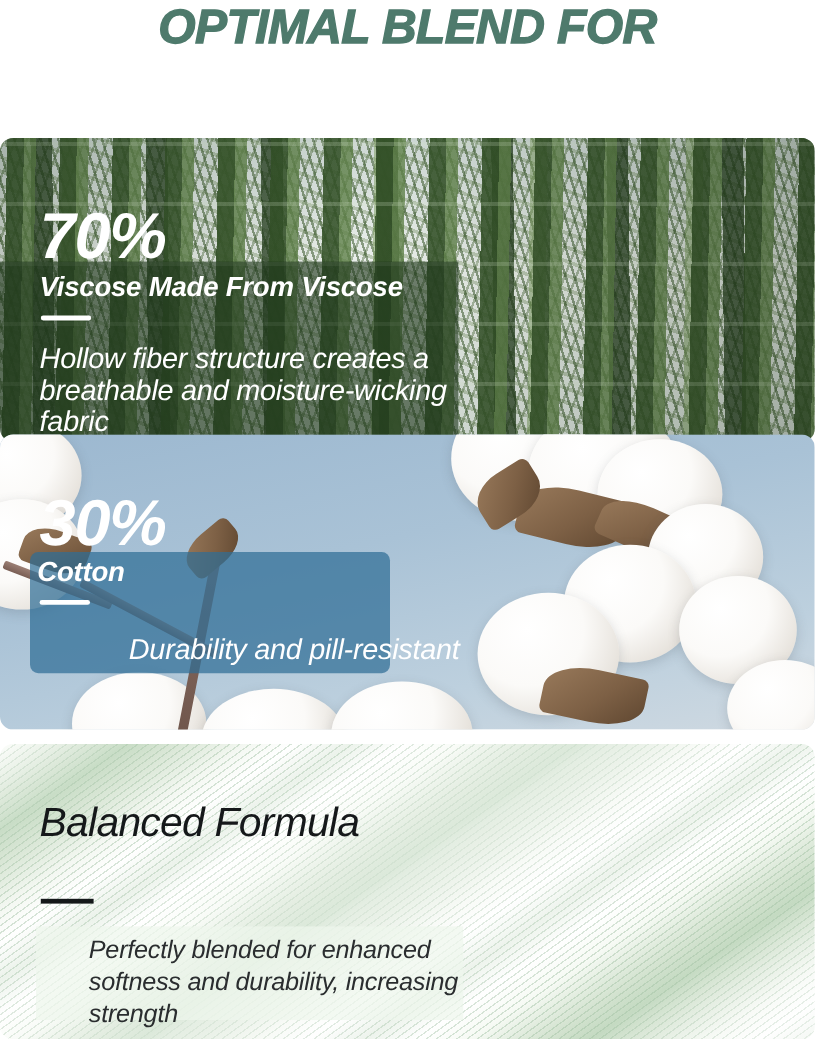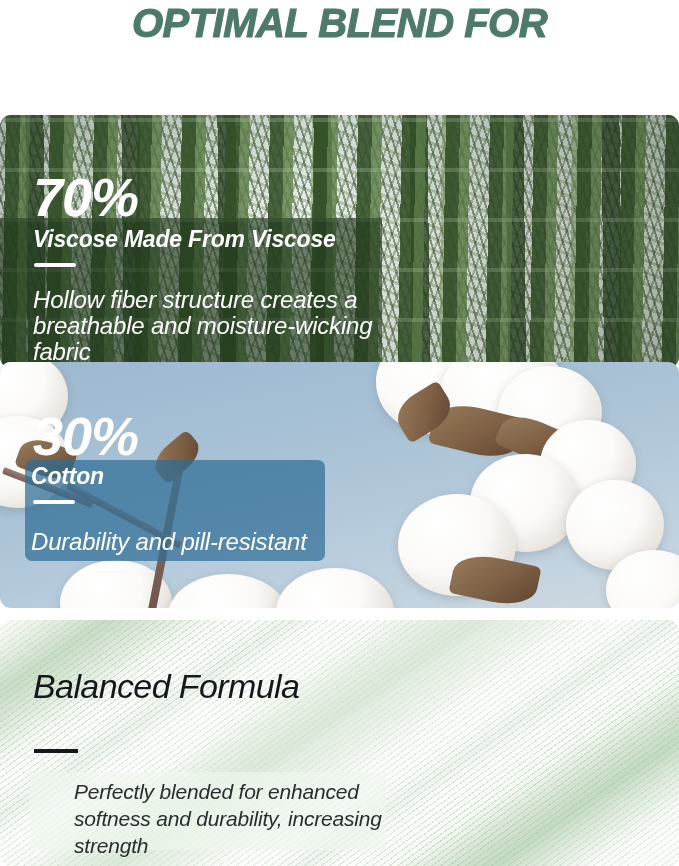--- a/index.html
+++ b/index.html
@@ -83,21 +83,21 @@
     position:absolute; inset:0;
     background:linear-gradient(100deg, rgba(20,40,16,.22) 0%, rgba(20,40,16,0) 45%, rgba(14,30,10,.30) 100%);
   }
   .overlay-dark {
     position:absolute;
     left:0; top:103px; width:382px; height:150px;
     background:rgba(31,55,28,0.62);
   }
 
   
-  #panel-cotton { top:362px; height:246px; }
+  #panel-cotton { top:362px; height:246px;text-align:right; }
   .cotton-sky {
     position:absolute; inset:0;
     background:linear-gradient(168deg,#9cb8d0 0%, #a9c2d6 40%, #bdd0de 75%, #cfd9e1 100%);
   }
   .boll {
     position:absolute; border-radius:50%;
     background:radial-gradient(circle at 35% 30%, #ffffff 0%, #fbfaf8 45%, #e8e4de 75%, #d5cfc6 100%);
     box-shadow:0 3px 10px rgba(80,90,100,.22);
   }
   .husk {

